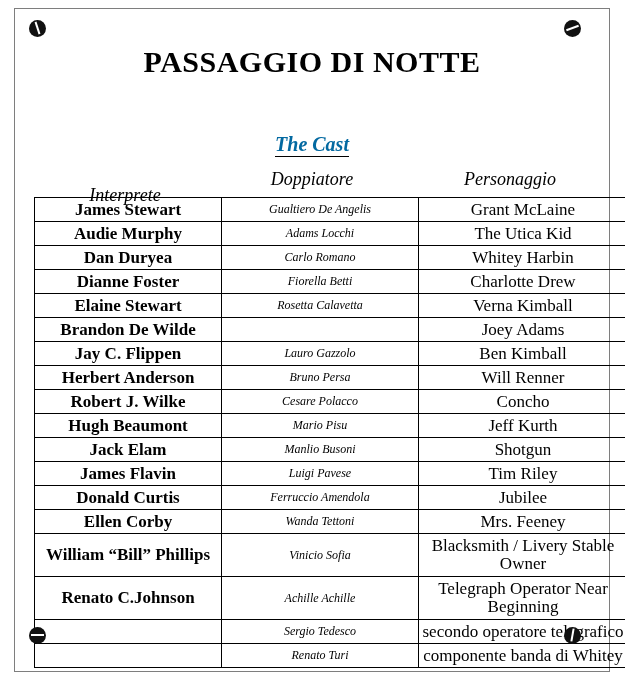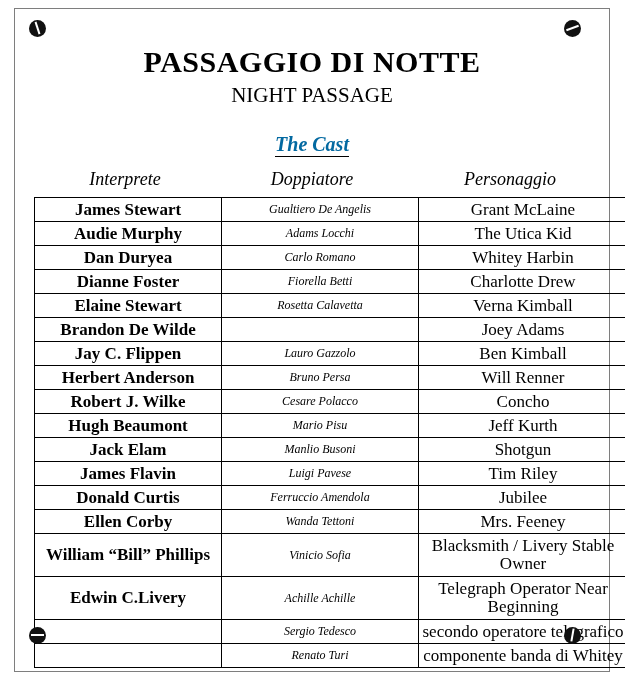--- a/index.html
+++ b/index.html
@@ -92,21 +92,21 @@
     position: absolute;
     left: 19px;
     top: 160px;
     width: 578px;
     display: flex;
     font-style: italic;
     font-size: 18px;
     color: #000;
   }
   .col-heads div { text-align: center; }
-  .ch1 { width: 182px; }
+  .ch1 { width: 182px; margin-top: 16px; }
   .ch2 { width: 192px; }
   .ch3 { width: 204px; }
 
   table.cast {
     position: absolute;
     left: 19px;
     top: 188px;
     width: 578px;
     border-collapse: collapse;
     table-layout: fixed;
@@ -137,21 +137,20 @@
   }
   tr.tall td { height: 42px; }
 </style>
 </head>
 <body>
 
 <div class="page">
   <div class="sheet">
 
     <div class="title-main">PASSAGGIO DI NOTTE</div>
-    <div class="title-sub">NIGHT PASSAGE</div>
 
     <div class="cast-heading">
       <span>The Cast</span>
     </div>
 
     <div class="col-heads">
       <div class="ch1">Interprete</div>
       <div class="ch2">Doppiatore</div>
       <div class="ch3">Personaggio</div>
     </div>
@@ -227,21 +226,21 @@
             <td class="c-interprete">Ellen Corby</td>
             <td class="c-doppiatore">Wanda Tettoni</td>
             <td class="c-personaggio">Mrs. Feeney</td>
           </tr>
           <tr class="tall">
             <td class="c-interprete">William “Bill” Phillips</td>
             <td class="c-doppiatore">Vinicio Sofia</td>
             <td class="c-personaggio">Blacksmith / Livery Stable Owner</td>
           </tr>
           <tr class="tall">
-            <td class="c-interprete">Edwin C.Livery</td>
+            <td class="c-interprete">Renato C.Johnson</td>
             <td class="c-doppiatore">Achille Achille</td>
             <td class="c-personaggio">Telegraph Operator Near Beginning</td>
           </tr>
           <tr>
             <td class="c-interprete"></td>
             <td class="c-doppiatore">Sergio Tedesco</td>
             <td class="c-personaggio">secondo operatore telegrafico</td>
           </tr>
           <tr>
             <td class="c-interprete"></td>

